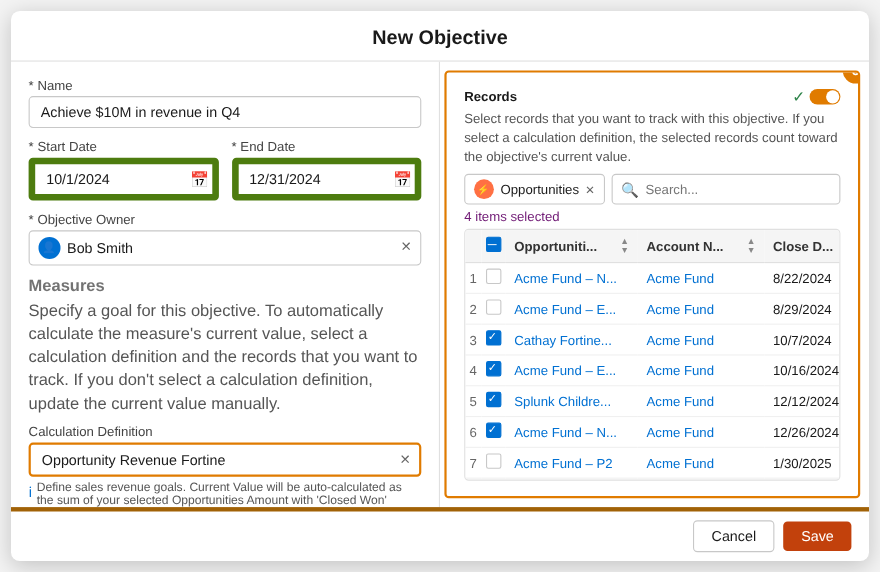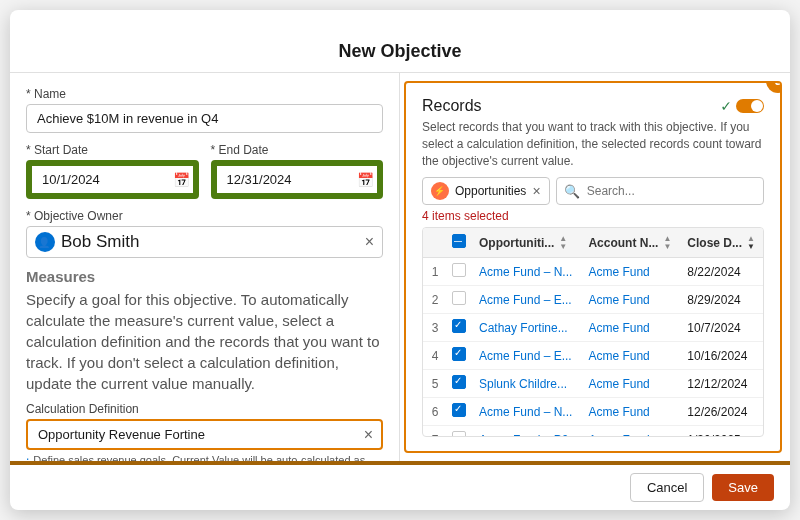--- a/index.html
+++ b/index.html
@@ -18,21 +18,21 @@
       width: 780px;
       height: 500px;
       border-radius: 8px;
       box-shadow: 0 4px 20px rgba(0,0,0,0.2);
       display: flex;
       flex-direction: column;
       position: relative;
     }
     .modal-header {
       text-align: center;
-      padding: 31px 20px 10px;
+      padding: 14px 20px 10px;
       font-size: 18px;
       font-weight: 600;
       color: #1a1a1a;
       border-bottom: 1px solid #e0e0e0;
       flex-shrink: 0;
     }
     .modal-body {
       display: flex;
       flex: 1;
       overflow: hidden;
@@ -115,21 +115,21 @@
       display: flex;
       align-items: center;
       justify-content: center;
       color: #fff;
       font-size: 10px;
       margin-right: 6px;
       flex-shrink: 0;
     }
     .owner-name {
       flex: 1;
-      font-size: 17px;
+      font-size: 13px;
       color: #1a1a1a;
     }
     .owner-clear {
       color: #666;
       cursor: pointer;
       font-size: 16px;
       line-height: 1;
     }
     .section-title {
       font-size: 15px;
@@ -190,22 +190,22 @@
       justify-content: center;
     }
     
     .records-header {
       display: flex;
       align-items: center;
       justify-content: space-between;
       margin-bottom: 4px;
     }
     .records-title {
-      font-size: 16px;
-      font-weight: 400;
+      font-size: 12px;
+      font-weight: 700;
       color: #1a1a1a;
     }
     .records-toggle {
       display: flex;
       align-items: center;
       gap: 4px;
     }
     .toggle-check {
       color: #2e844a;
       font-size: 14px;
@@ -283,21 +283,21 @@
     .search-input {
       border: none;
       outline: none;
       font-size: 12px;
       color: #701a75;
       flex: 1;
       background: transparent;
     }
     .items-count {
       font-size: 12px;
-      color: #b91c1c;
+      color: #701a75;
       margin-bottom: 4px;
     }
     .table-wrap {
       flex: 1;
       overflow-y: auto;
       border: 1px solid #e0e0e0;
       border-radius: 4px;
     }
     table {
       width: 100%;
@@ -419,21 +419,21 @@
     }
     .right-badge-3 {
       position: absolute;
       top: -14px;
       right: -10px;
       z-index: 10;
     }
     .th-sort {
       display: flex;
       align-items: center;
-      gap: 2px;
+      gap: 18px;
       cursor: pointer;
     }
   </style>
 </head>
 <body>
 
 <div class="modal">
   <div class="modal-header">New Objective</div>
 
   <div class="modal-body">

